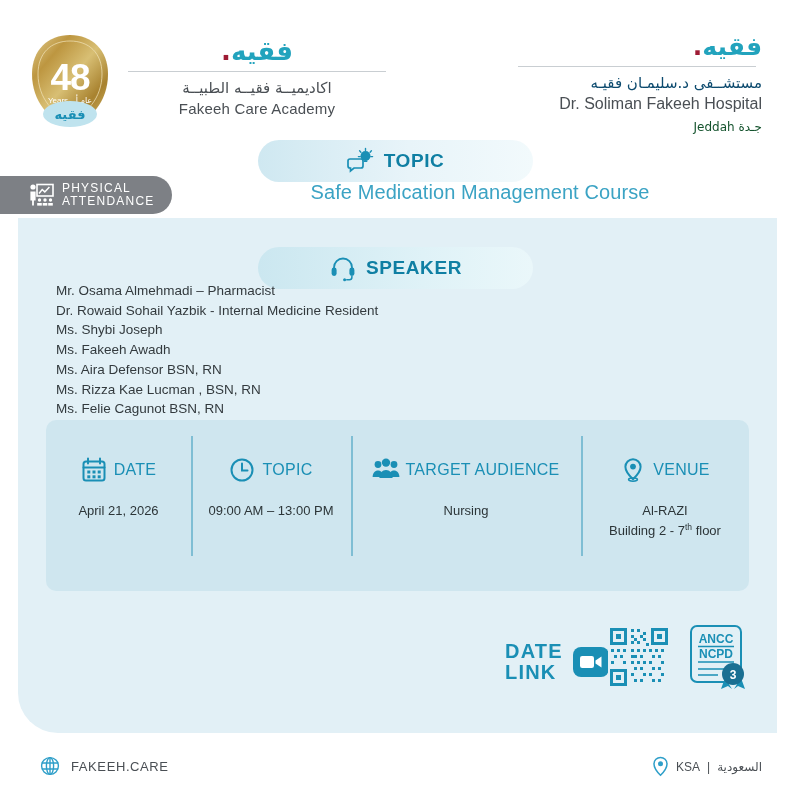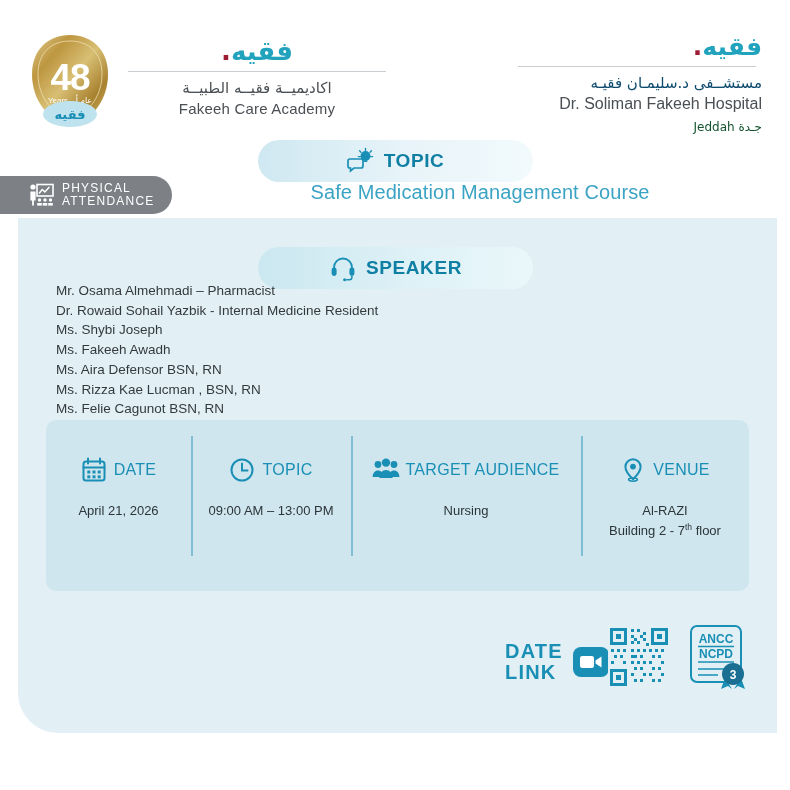--- a/index.html
+++ b/index.html
@@ -433,14 +433,37 @@
       <path d="M13 22.5 h36" stroke="#1a8fb5" stroke-width="1.6"></path>
       <text x="31" y="34" font-family="Liberation Sans, sans-serif" font-size="12" fill="#1a8fb5" text-anchor="middle" font-weight="bold">NCPD</text>
       <path d="M13 38 h36 M13 45 h36 M13 51 h20" stroke="#1a8fb5" stroke-width="1.5"></path>
       <path d="M40 54 l-4 11 l7 -3 l4 3 z" fill="#1a8fb5"></path>
       <path d="M56 54 l4 11 l-7 -3 l-4 3 z" fill="#1a8fb5"></path>
       <circle cx="48" cy="50" r="11" fill="#1a6f92"></circle>
       <text x="48" y="55" font-family="Liberation Sans, sans-serif" font-size="12" font-weight="bold" fill="#ffffff" text-anchor="middle">3</text>
     </svg>
   </div>
 
+  <div class="footer">
+    <div class="f-left">
+      <span class="globe">
+        <svg viewBox="0 0 20 20" width="20" height="20" fill="none" stroke="#2f9fc9" stroke-width="1.4">
+          <circle cx="10" cy="10" r="8.4"></circle>
+          <ellipse cx="10" cy="10" rx="3.6" ry="8.4"></ellipse>
+          <path d="M1.8 7 h16.4 M1.8 13 h16.4 M10 1.6 v16.8"></path>
+        </svg>
+      </span>
+      <span class="ftxt">FAKEEH.CARE</span>
+    </div>
+    <div class="f-right">
+      <span class="pinf">
+        <svg viewBox="0 0 17 21" width="17" height="21" fill="none" stroke="#2f9fc9" stroke-width="1.5">
+          <path d="M8.5 1.4 c-3.6 0 -6.5 2.9 -6.5 6.5 c0 4.8 6.5 11.4 6.5 11.4 s6.5 -6.6 6.5 -11.4 c0 -3.6 -2.9 -6.5 -6.5 -6.5 z"></path>
+          <circle cx="8.5" cy="7.8" r="2.5" fill="#2f9fc9" stroke="none"></circle>
+        </svg>
+      </span>
+      <span class="ftxt">KSA</span>
+      <span class="ftxt">|</span>
+      <span class="ar">السعودية</span>
+    </div>
+  </div>
 
 </div>
 
 </body></html>

